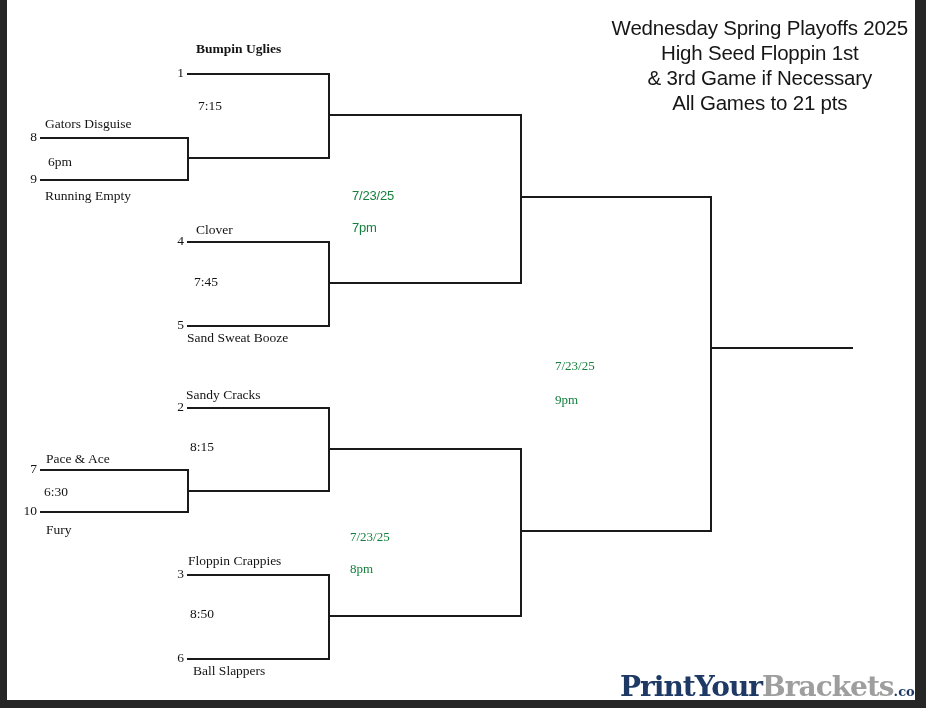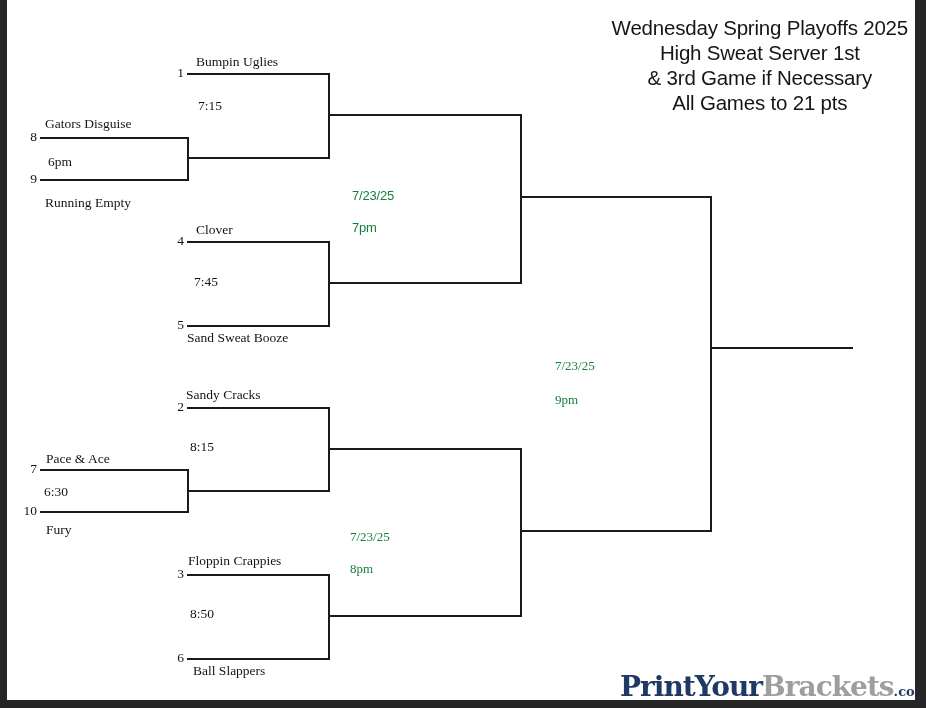--- a/index.html
+++ b/index.html
@@ -34,37 +34,37 @@
   .logo .p3{font-size:13px;letter-spacing:0;color:var(--navy);}
   .frame{position:absolute;background:var(--frame);}
 </style>
 </head>
 <body style="--navy: #1e3a64; --gray: #9e9e9e; --line: #1a1a1a; --frame: #262626;">
 
 <div class="canvas">
 
   <div class="title">
     <div>Wednesday Spring Playoffs 2025</div>
-    <div>High Sweat Server 1st</div>
+    <div>High Seed Floppin 1st</div>
     <div>&amp; 3rd Game if Necessary</div>
     <div>All Games to 21 pts</div>
   </div>
 
-  <div class="lbl" style="left:196px;top:55px;">Bumpin Uglies</div>
+  <div class="lbl" style="left:196px;top:42px;font-weight:bold;">Bumpin Uglies</div>
   <div class="seed" style="left:154px;top:66px;">1</div>
   <div class="hl" style="left:187px;top:73px;width:143px;"></div>
   <div class="lbl" style="left:198px;top:99px;">7:15</div>
 
   <div class="lbl" style="left:45px;top:117px;">Gators Disguise</div>
   <div class="seed" style="left:7px;top:130px;">8</div>
   <div class="hl" style="left:40px;top:137px;width:149px;"></div>
   <div class="lbl" style="left:48px;top:155px;">6pm</div>
   <div class="seed" style="left:7px;top:172px;">9</div>
   <div class="hl" style="left:40px;top:179px;width:149px;"></div>
-  <div class="lbl" style="left:45px;top:196px;">Running Empty</div>
+  <div class="lbl" style="left:45px;top:189px;">Running Empty</div>
   <div class="vl" style="left:187px;top:137px;height:44px;"></div>
   <div class="hl" style="left:187px;top:157px;width:143px;"></div>
 
   <div class="vl" style="left:328px;top:73px;height:86px;"></div>
   <div class="hl" style="left:328px;top:114px;width:194px;"></div>
 
   <div class="lbl" style="left:196px;top:223px;">Clover</div>
   <div class="seed" style="left:154px;top:234px;">4</div>
   <div class="hl" style="left:187px;top:241px;width:143px;"></div>
   <div class="lbl" style="left:194px;top:275px;">7:45</div>

